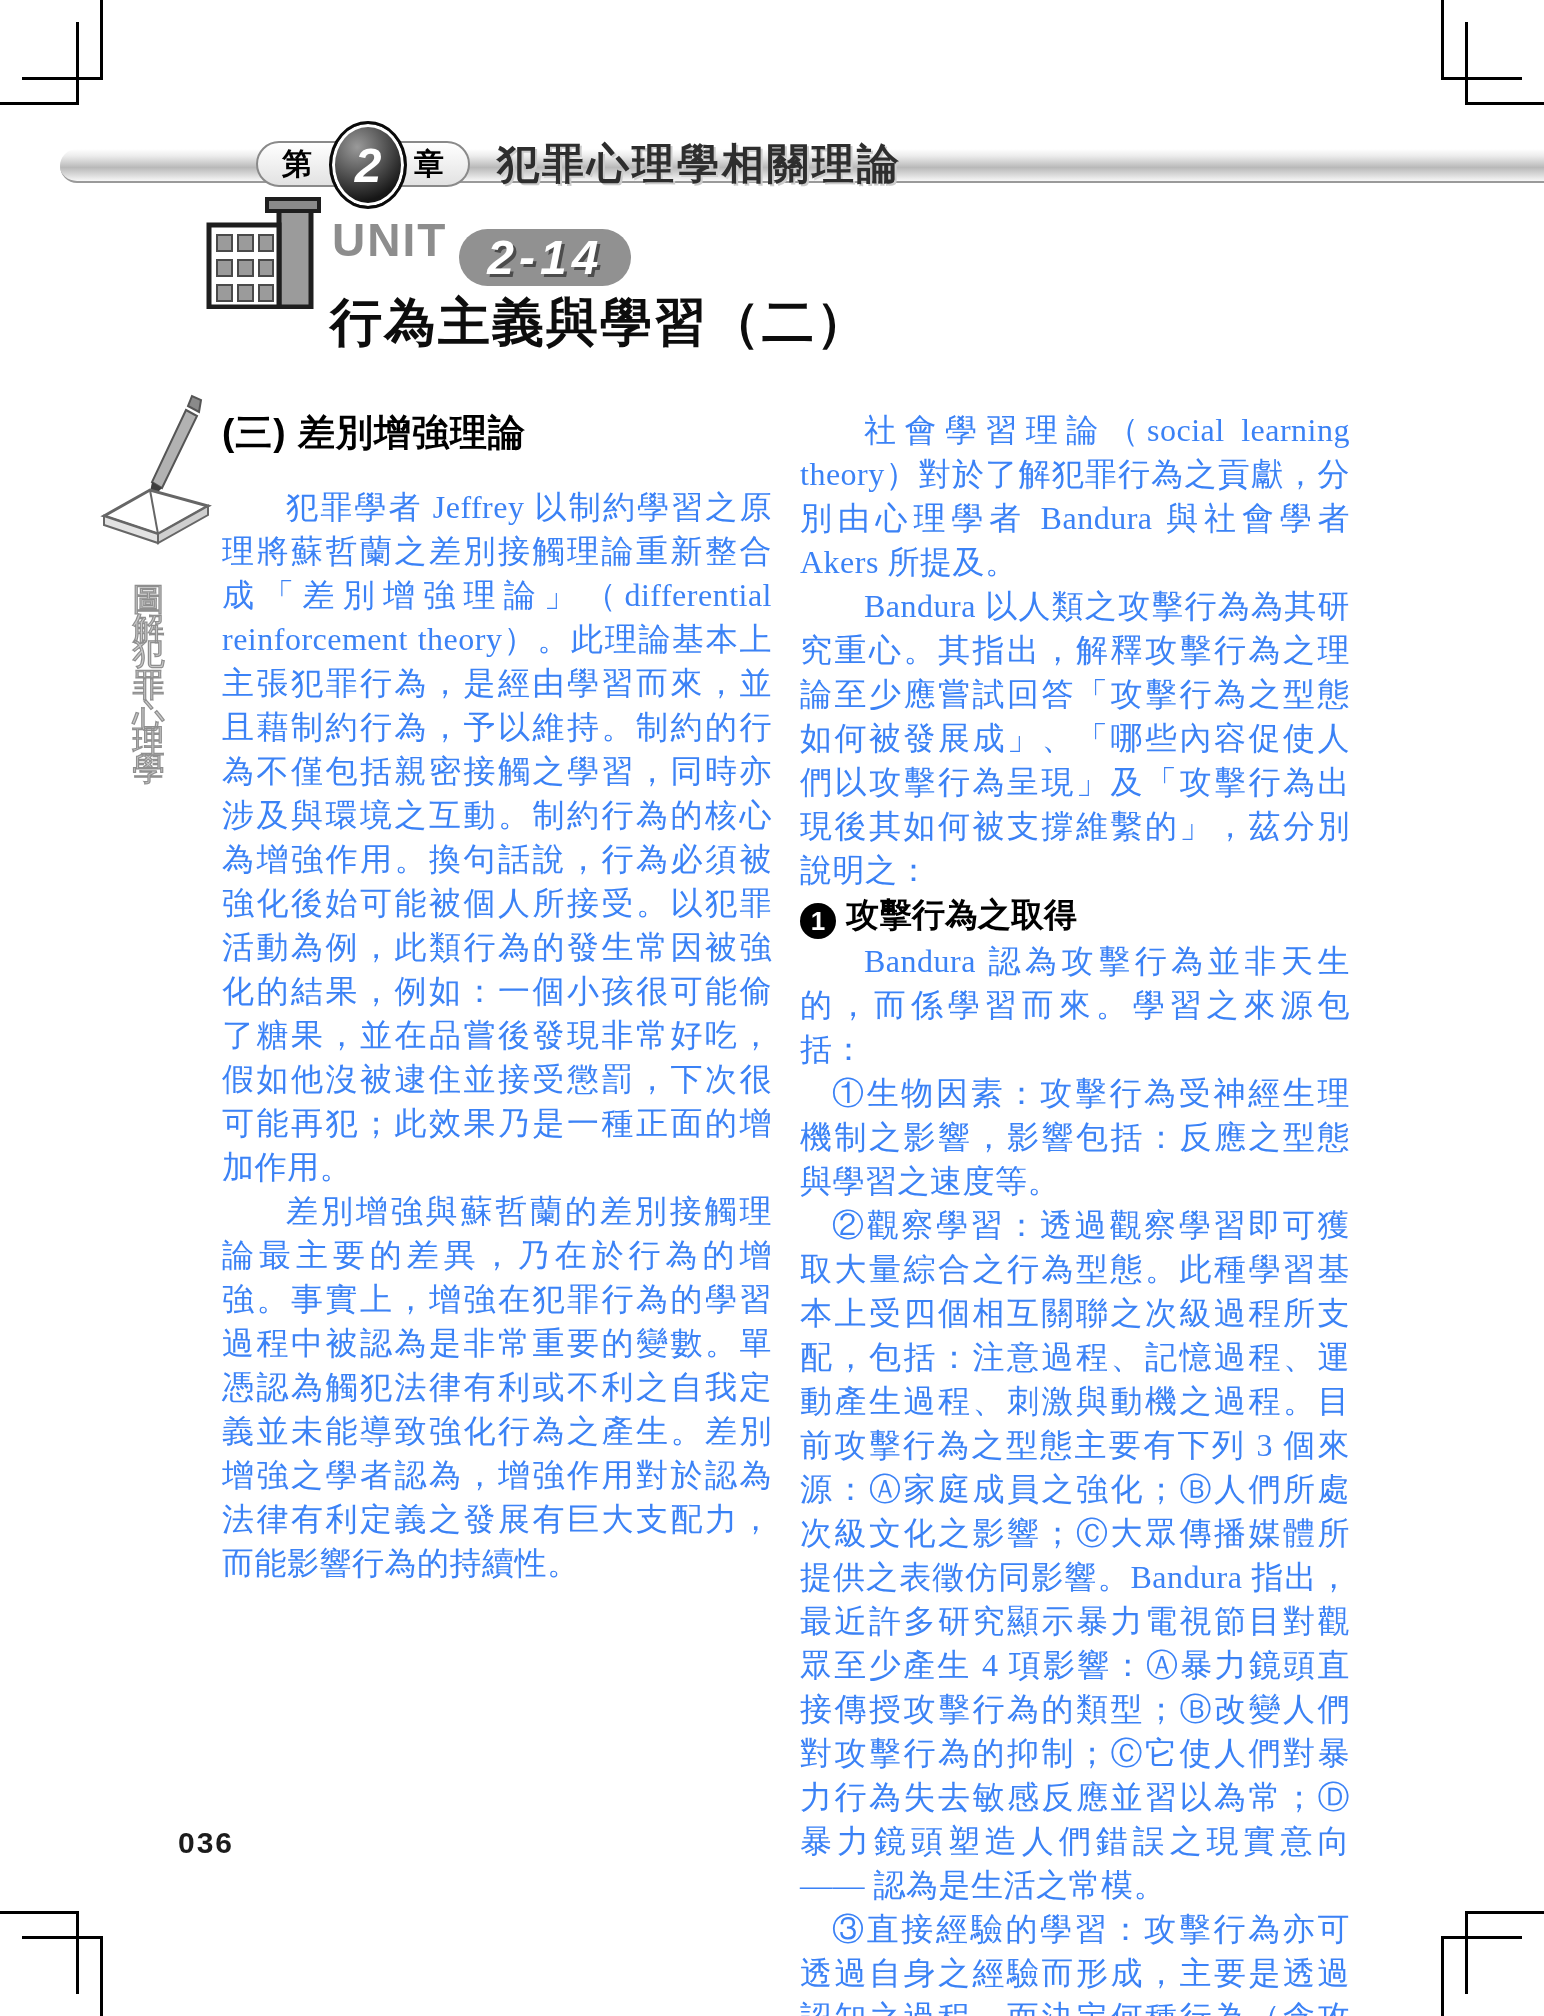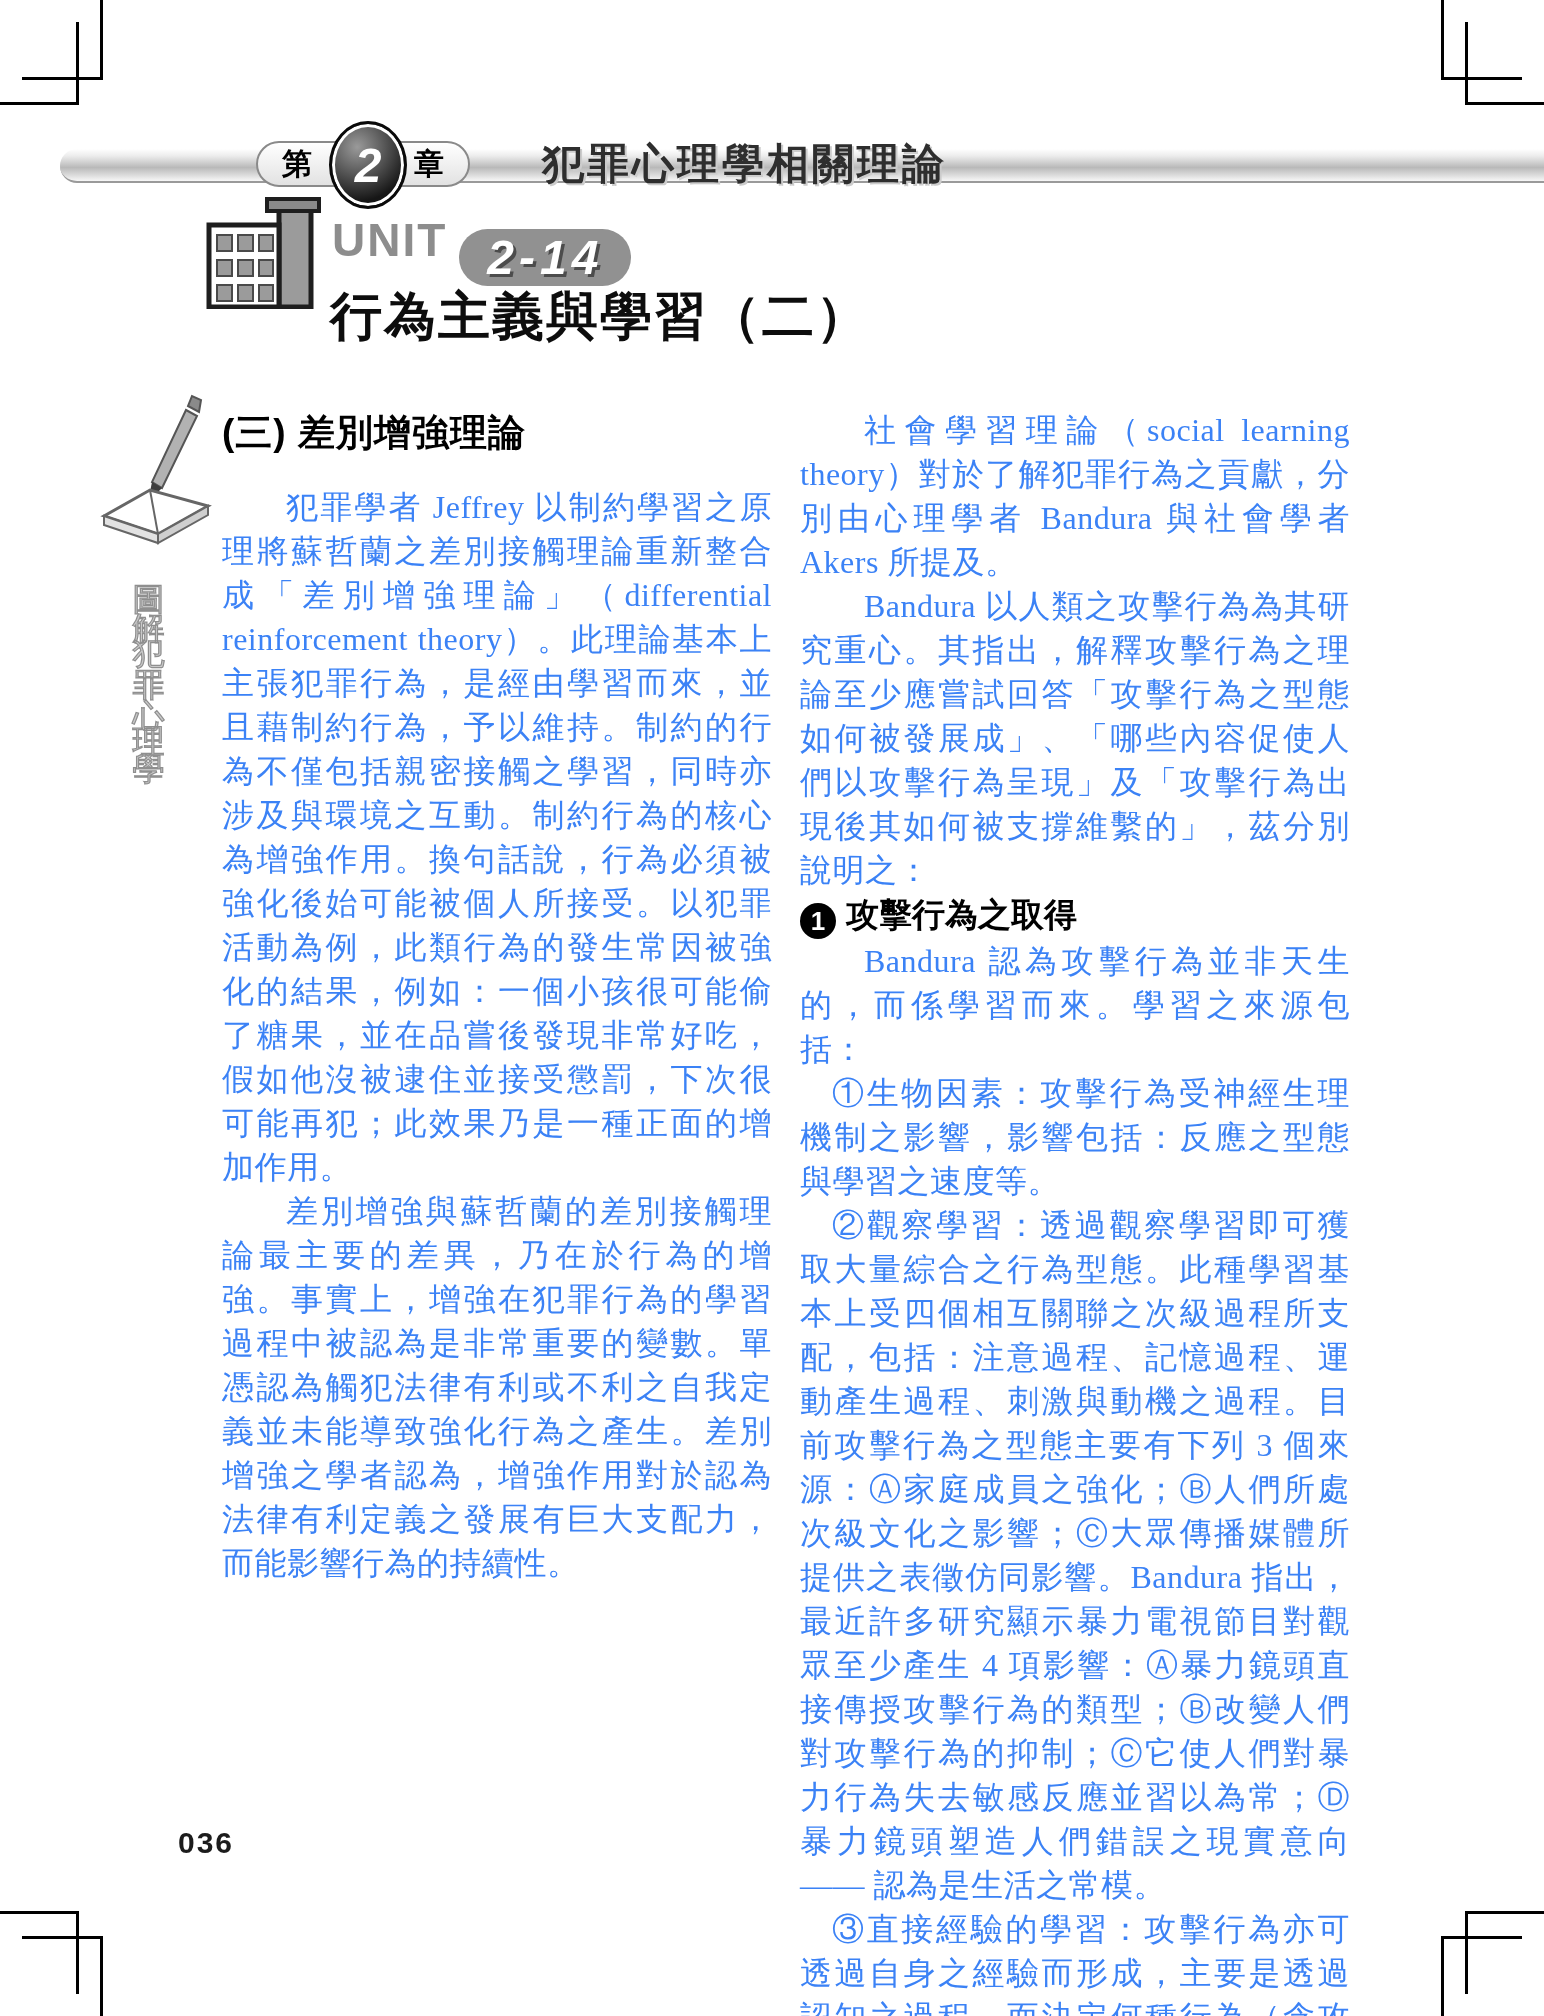--- a/index.html
+++ b/index.html
@@ -19,31 +19,31 @@
      padding:0 24px;font-family:"Liberation Sans","DejaVu Sans",sans-serif;
      font-weight:bold;font-size:30px;color:#000;z-index:2;}
   .chapter-num-circle{position:absolute;left:329px;top:121px;width:72px;height:82px;border-radius:50%;
      background:radial-gradient(circle at 35% 28%,#9a9a9a,#161616 72%);
      border:3px solid #0a0a0a;box-shadow:inset 0 0 0 3px #ffffff;
      display:flex;align-items:center;justify-content:center;z-index:3;
      font-family:"Liberation Sans","DejaVu Sans",sans-serif;font-style:italic;
      font-weight:bold;font-size:48px;color:#fff;}
   .chapter-title{position:absolute;left:497px;top:136px;z-index:2;
      font-family:"Liberation Sans","DejaVu Sans",sans-serif;font-weight:bold;font-size:42px;
-     color:#2e2e2e;letter-spacing:3px;text-shadow:2px 2px 0 #cccccc;margin-left:45px;}
+     color:#2e2e2e;letter-spacing:3px;text-shadow:2px 2px 0 #cccccc;}
 
   
   .building-icon{position:absolute;left:203px;top:197px;}
   .unit-label-row{position:absolute;left:332px;top:193px;display:flex;align-items:center;gap:12px;}
   .unit-word{font-family:"Liberation Sans","DejaVu Sans",sans-serif;font-weight:900;
      font-size:46px;color:#8d8d8d;letter-spacing:2px;}
   .unit-capsule{background:#919191;border-radius:32px;padding:1px 28px;margin-top:36px;}
   .unit-num{font-family:"Liberation Sans","DejaVu Sans",sans-serif;font-style:italic;font-weight:900;
      font-size:48px;color:#ffffff;letter-spacing:5px;text-shadow:3px 3px 0 #4c4c4c;}
-  .unit-title{position:absolute;left:330px;top:282px;
+  .unit-title{position:absolute;left:330px;top:288px;
      font-family:"Liberation Sans","DejaVu Sans",sans-serif;font-weight:900;font-size:52px;
      color:#0d0d0d;letter-spacing:2px;}
 
   
   .book-pen-icon{position:absolute;left:100px;top:378px;}
   .vertical-book-title{position:absolute;left:127px;top:560px;
      writing-mode:vertical-rl;font-size:32px;letter-spacing:28px;
      color:#c9c9c9;-webkit-text-stroke:1.2px #8f8f8f;
      font-family:"Liberation Serif","DejaVu Serif",serif;}
 

